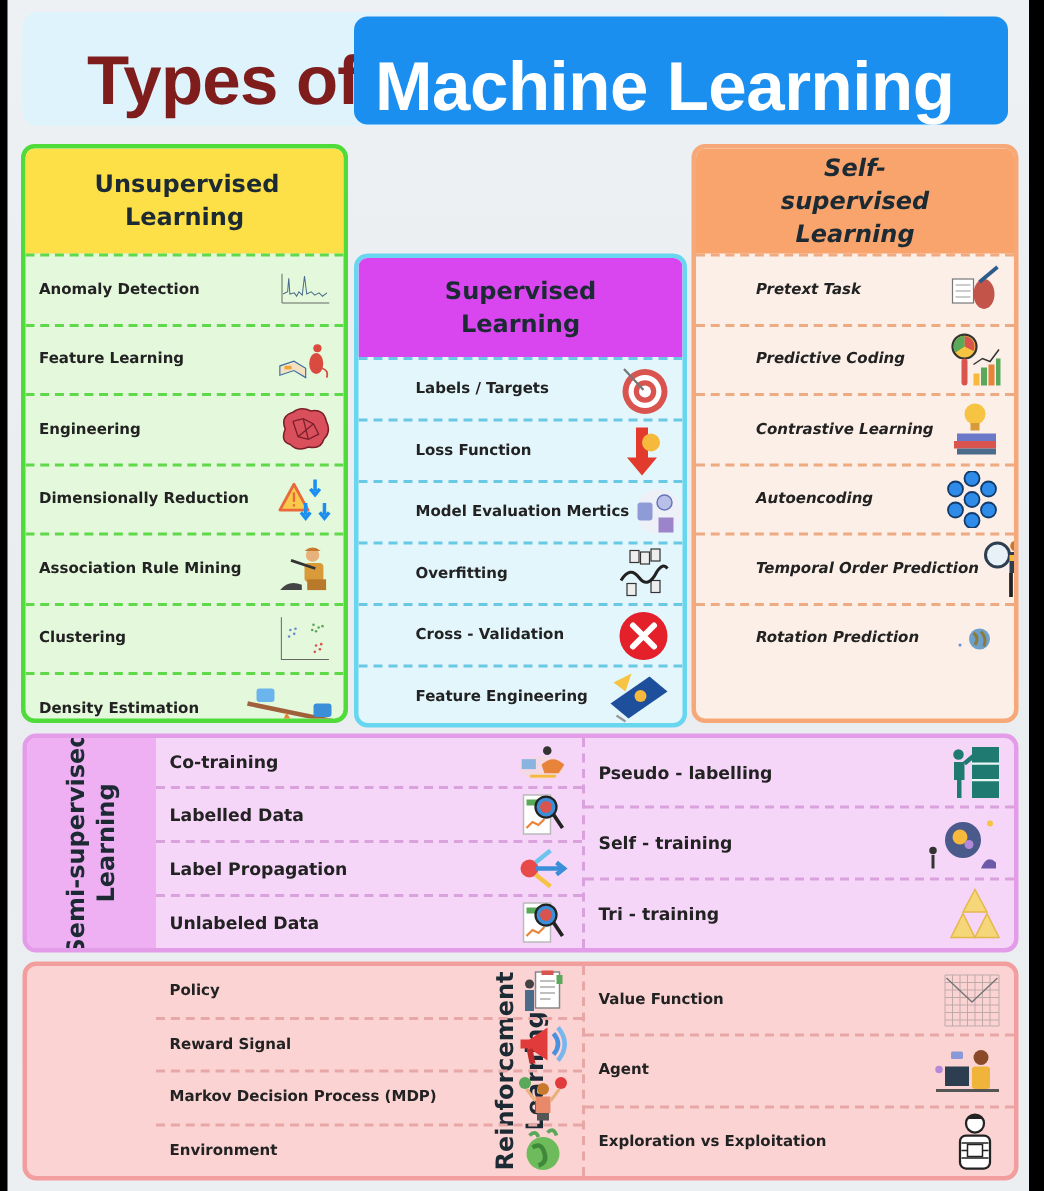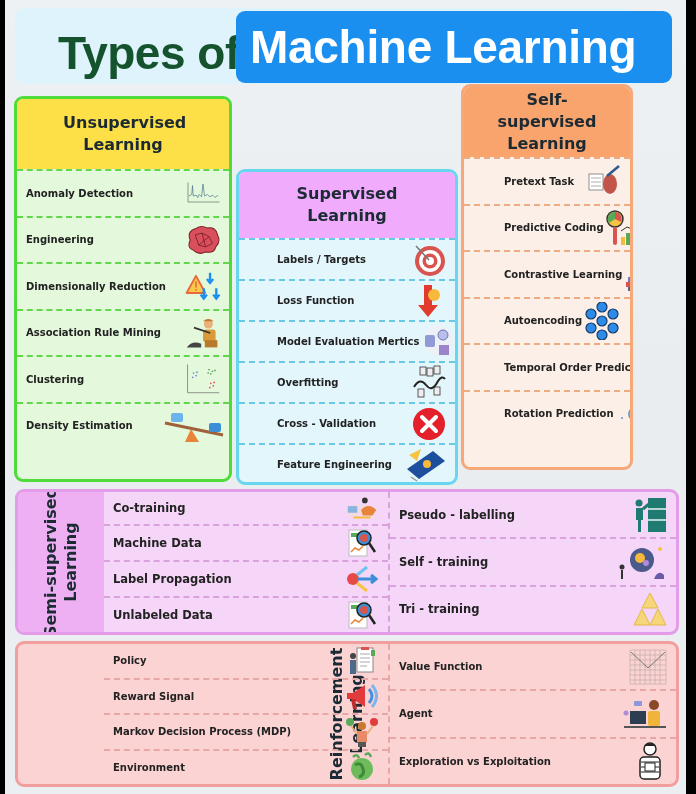--- a/index.html
+++ b/index.html
@@ -9,28 +9,28 @@
     position: absolute; left: 5px; top: 0; width: 681px; height: 794px;
     background: linear-gradient(180deg, #eef1f3 0%, #e9edf0 50%, #eceff2 100%);
   }
   .title-wrap {
     position: absolute; left: 10px; top: 8px; width: 620px; height: 76px;
     background: #def3fb; border-radius: 10px;
   }
   .title-left {
     position: absolute; left: 43px; top: 18px;
     font-family: "Liberation Sans", sans-serif; font-weight: bold;
-    font-size: 46px; color: #14532d; letter-spacing: -0.5px;
+    font-size: 46px; color: #7f1d1d; letter-spacing: -0.5px;
   }
   .title-pill {
     position: absolute; left: 231px; top: 11px; width: 436px; height: 72px;
     background: #1a8ff0; border-radius: 9px;
   }
   .title-right {
-    position: absolute; left: 14px; top: 9px;
+    position: absolute; left: 14px; top: 19px;
     font-family: "Liberation Sans", sans-serif; font-weight: bold;
     font-size: 46px; color: #ffffff; letter-spacing: -0.3px; white-space: nowrap;
   }
 
   .card { position: absolute; border-radius: 9px; overflow: hidden; }
   .card-head {
     display: flex; align-items: center; justify-content: center; text-align: center;
     font-weight: bold; font-size: 16px; line-height: 22px; color: #1c2a33;
   }
   .row {
@@ -41,26 +41,26 @@
   .ico { width: 36px; height: 34px; display: flex; align-items: center; justify-content: center; flex-shrink: 0; }
 
   
   .uns { left: 9px; top: 96px; width: 218px; height: 386px; border: 3px solid #4fdb3a; background: #e4f9dc; }
   .uns .card-head { height: 70px; background: #fde047; }
   .uns .row { height: 46.5px; border-top: 2px dashed #5fd84a; }
   .uns .row:first-of-type { border-top: none; }
 
   
   .sup { left: 231px; top: 169px; width: 222px; height: 316px; border: 3px solid #69d6f0; background: #e2f6fc; }
-  .sup .card-head { height: 66px; background: #f0abfc; }
+  .sup .card-head { height: 66px; background: #d946ef; }
   .sup .row { height: 41px; border-top: 2px dashed #69c9e4; padding-left: 38px; }
   .sup .row:first-of-type { border-top: none; }
 
   
-  .self { left: 456px; top: 84px; width: 172px; height: 386px; border: 3px solid #f6a878; background: #fcefe7; }
+  .self { left: 456px; top: 96px; width: 218px; height: 386px; border: 3px solid #f6a878; background: #fcefe7; font-style: italic; }
   .self .card-head { height: 70px; background: #f8a46c; }
   .self .row { height: 46.5px; border-top: 2px dashed #eeaa80; padding-left: 40px; }
   .self .row:first-of-type { border-top: none; }
 
   
   .semi { left: 10px; top: 489px; width: 664px; height: 146px; border: 3px solid #e39ce8; background: #f6d6f8; }
   .semi .side { position: absolute; left: 0; top: 0; width: 86px; height: 100%; background: #eeb0f2; }
   .rl .side { background: #f59c9a; }
   .side-label {
     position: absolute; left: 50%; top: 50%;
@@ -95,20 +95,32 @@
   <div class="card uns">
     <div class="card-head">
       <span style="width:120px;display:block">Unsupervised Learning</span>
     </div>
     <div class="row">
       <span class="lbl">Anomaly Detection</span>
       <span class="ico">
         <svg width="48" height="32" viewBox="0 0 48 32">
             <path d="M4 2 V28 H46" stroke="#555" stroke-width="0.8" fill="none"></path>
             <path d="M5 20 L9 18 L10 6 L11 20 L15 19 L17 22 L19 18 L22 21 L24 4 L26 20 L30 18 L33 21 L37 19 L40 22 L44 19" stroke="#4a6b8a" stroke-width="0.9" fill="none"></path>
+          </svg>
+      </span>
+    </div>
+    <div class="row">
+      <span class="lbl">Feature Learning</span>
+      <span class="ico">
+        <svg width="46" height="34" viewBox="0 0 46 34">
+            <path d="M2 22 L14 18 L24 24 L24 32 L14 26 L2 30 Z" fill="#f3e1c0" stroke="#3a6ea5" stroke-width="1"></path>
+            <rect x="6" y="22" width="6" height="3" fill="#f2a33a"></rect>
+            <ellipse cx="33" cy="20" rx="6" ry="9" fill="#d94b3f"></ellipse>
+            <circle cx="34" cy="7" r="3.5" fill="#d94b3f"></circle>
+            <path d="M38 24 Q44 26 42 32" stroke="#d94b3f" stroke-width="1.5" fill="none"></path>
           </svg>
       </span>
     </div>
     <div class="row">
       <span class="lbl">Engineering</span>
       <span class="ico">
         <svg width="42" height="36" viewBox="0 0 42 36">
             <path d="M6 18 Q2 8 12 5 Q18 0 26 4 Q36 2 38 12 Q42 20 36 26 Q34 34 24 32 Q16 36 10 30 Q2 28 6 18Z" fill="#d94f5c" stroke="#7a1f2a" stroke-width="1.2"></path>
             <path d="M12 12 L20 10 L28 14 L32 22 L24 26 L16 24 L12 12 M20 10 L24 26 M16 24 L28 14" stroke="#7a1f2a" stroke-width="1" fill="none"></path>
           </svg>
@@ -353,21 +365,21 @@
             <svg width="38" height="28" viewBox="0 0 38 28">
                 <ellipse cx="18" cy="18" rx="16" ry="8" fill="#f4d8e4"></ellipse>
                 <rect x="4" y="12" width="10" height="7" fill="#8ab4e0"></rect>
                 <circle cx="22" cy="6" r="3" fill="#333"></circle>
                 <path d="M18 16 Q26 8 34 16 L30 22 L20 22Z" fill="#e8843a"></path>
                 <path d="M10 24 H28" stroke="#f6b93b" stroke-width="2"></path>
               </svg>
           </span>
         </div>
         <div class="row">
-          <span class="lbl">Machine Data</span>
+          <span class="lbl">Labelled Data</span>
           <span class="ico">
             <svg width="30" height="30" viewBox="0 0 30 30">
                 <rect x="2" y="2" width="18" height="26" fill="#fff" stroke="#bbb"></rect>
                 <rect x="4" y="5" width="10" height="4" fill="#5aa85a"></rect>
                 <path d="M4 24 L8 20 L12 22 L16 18" stroke="#e8843a" stroke-width="1.5" fill="none"></path>
                 <circle cx="17" cy="10" r="7" fill="#3a8fd8" stroke="#222" stroke-width="1.5"></circle>
                 <circle cx="17" cy="10" r="4" fill="#d9534f"></circle>
                 <path d="M22 15 L28 24" stroke="#222" stroke-width="2.5"></path>
               </svg>
           </span>

